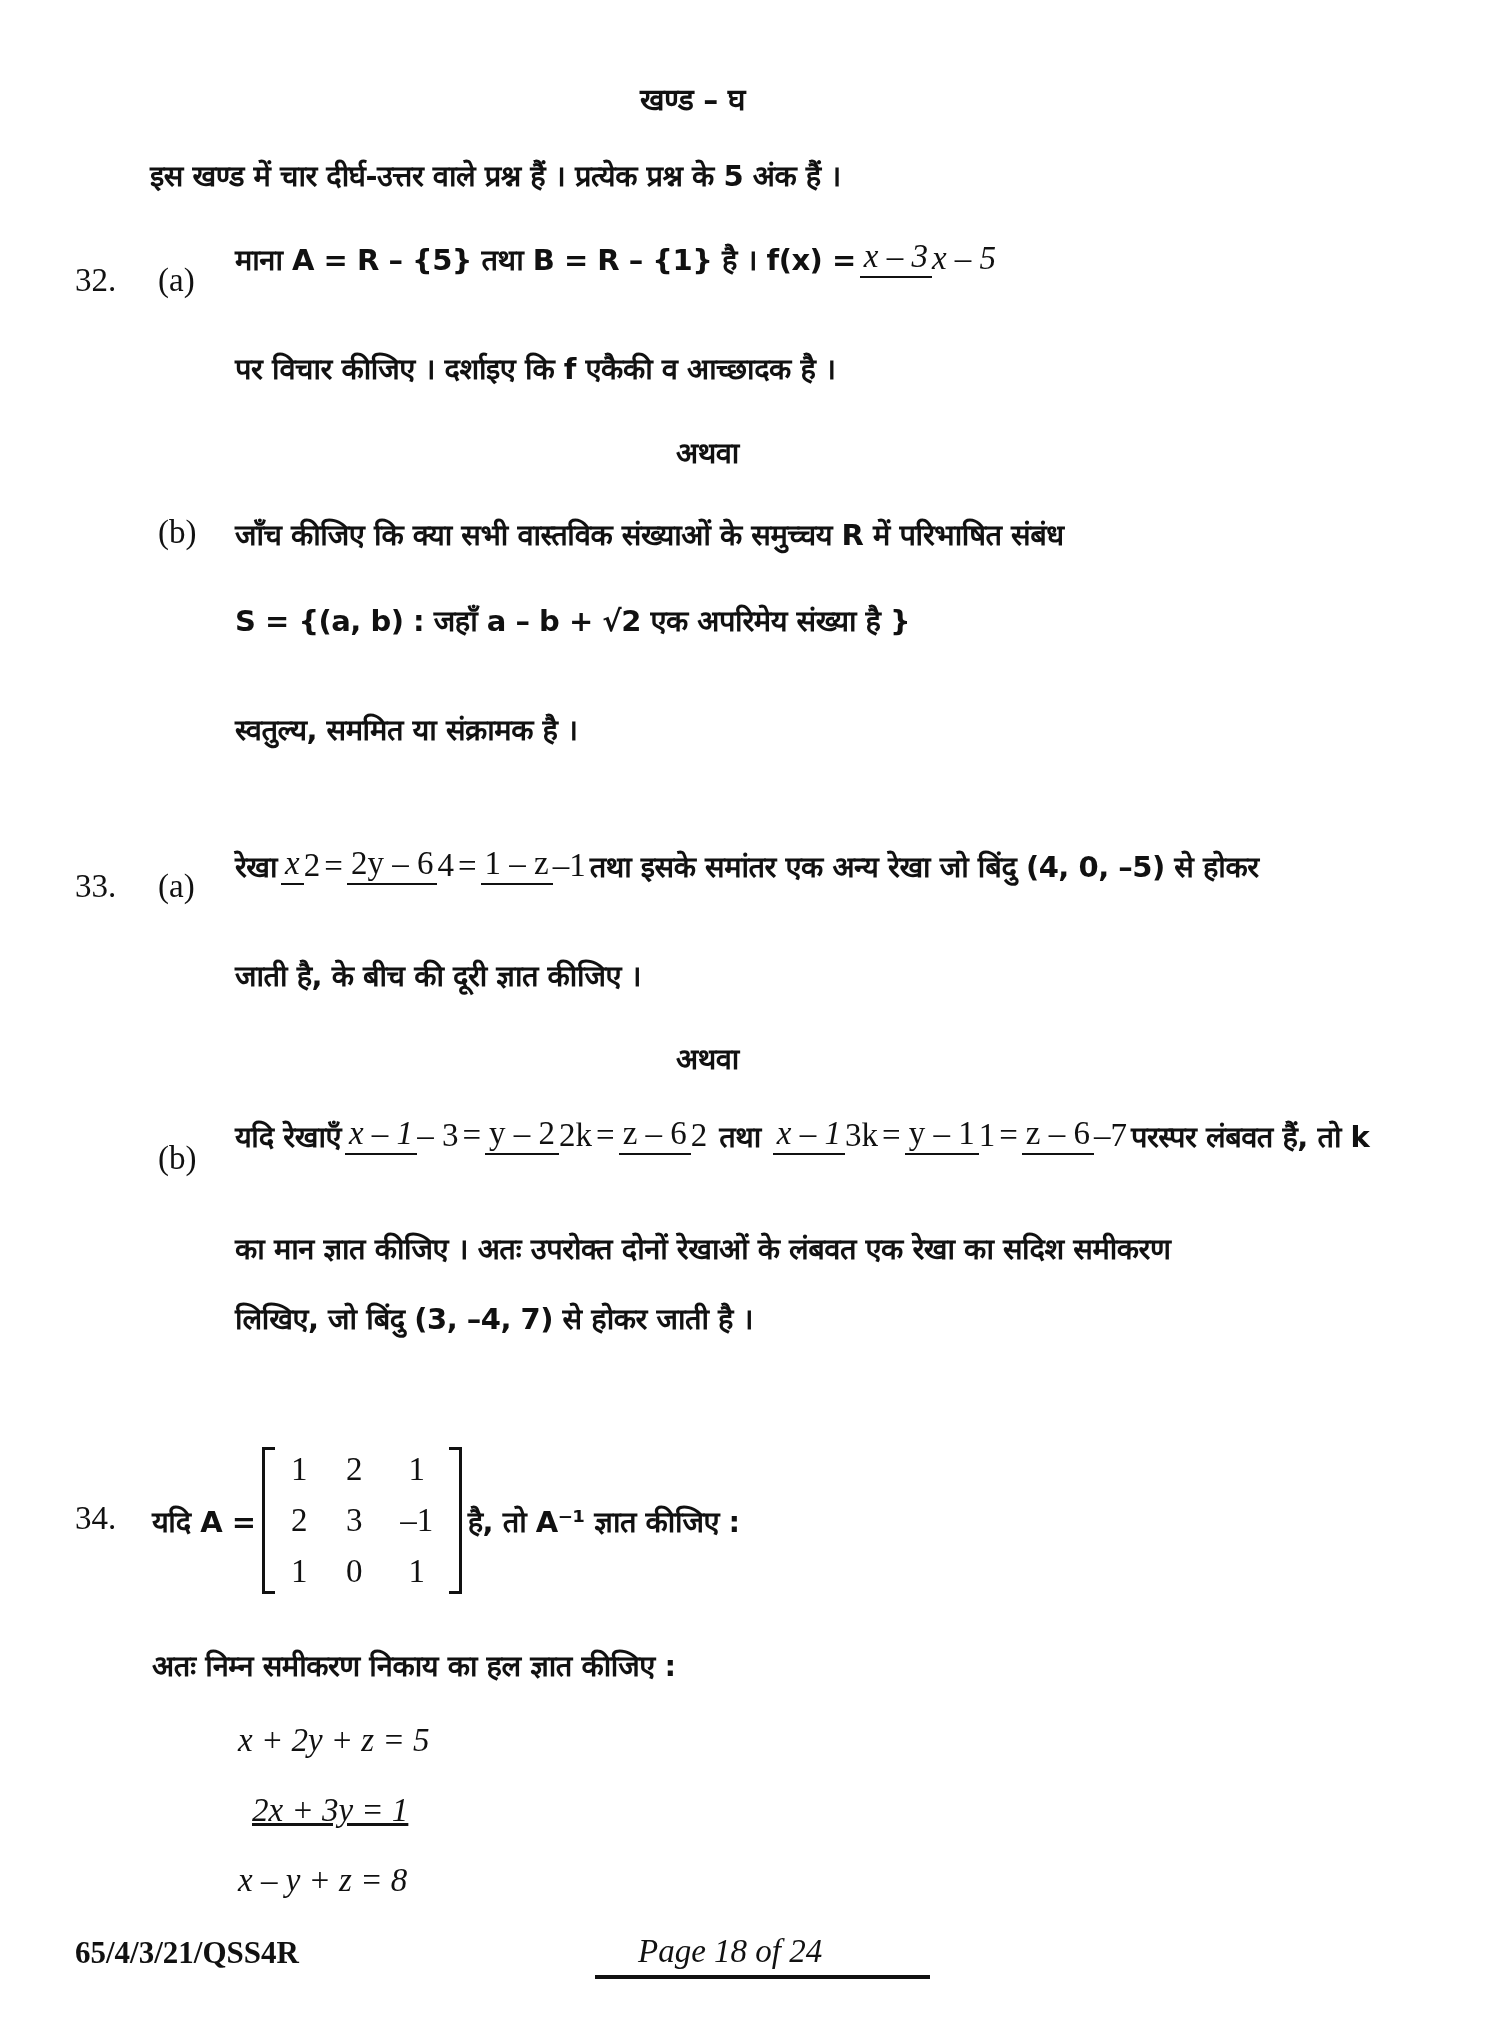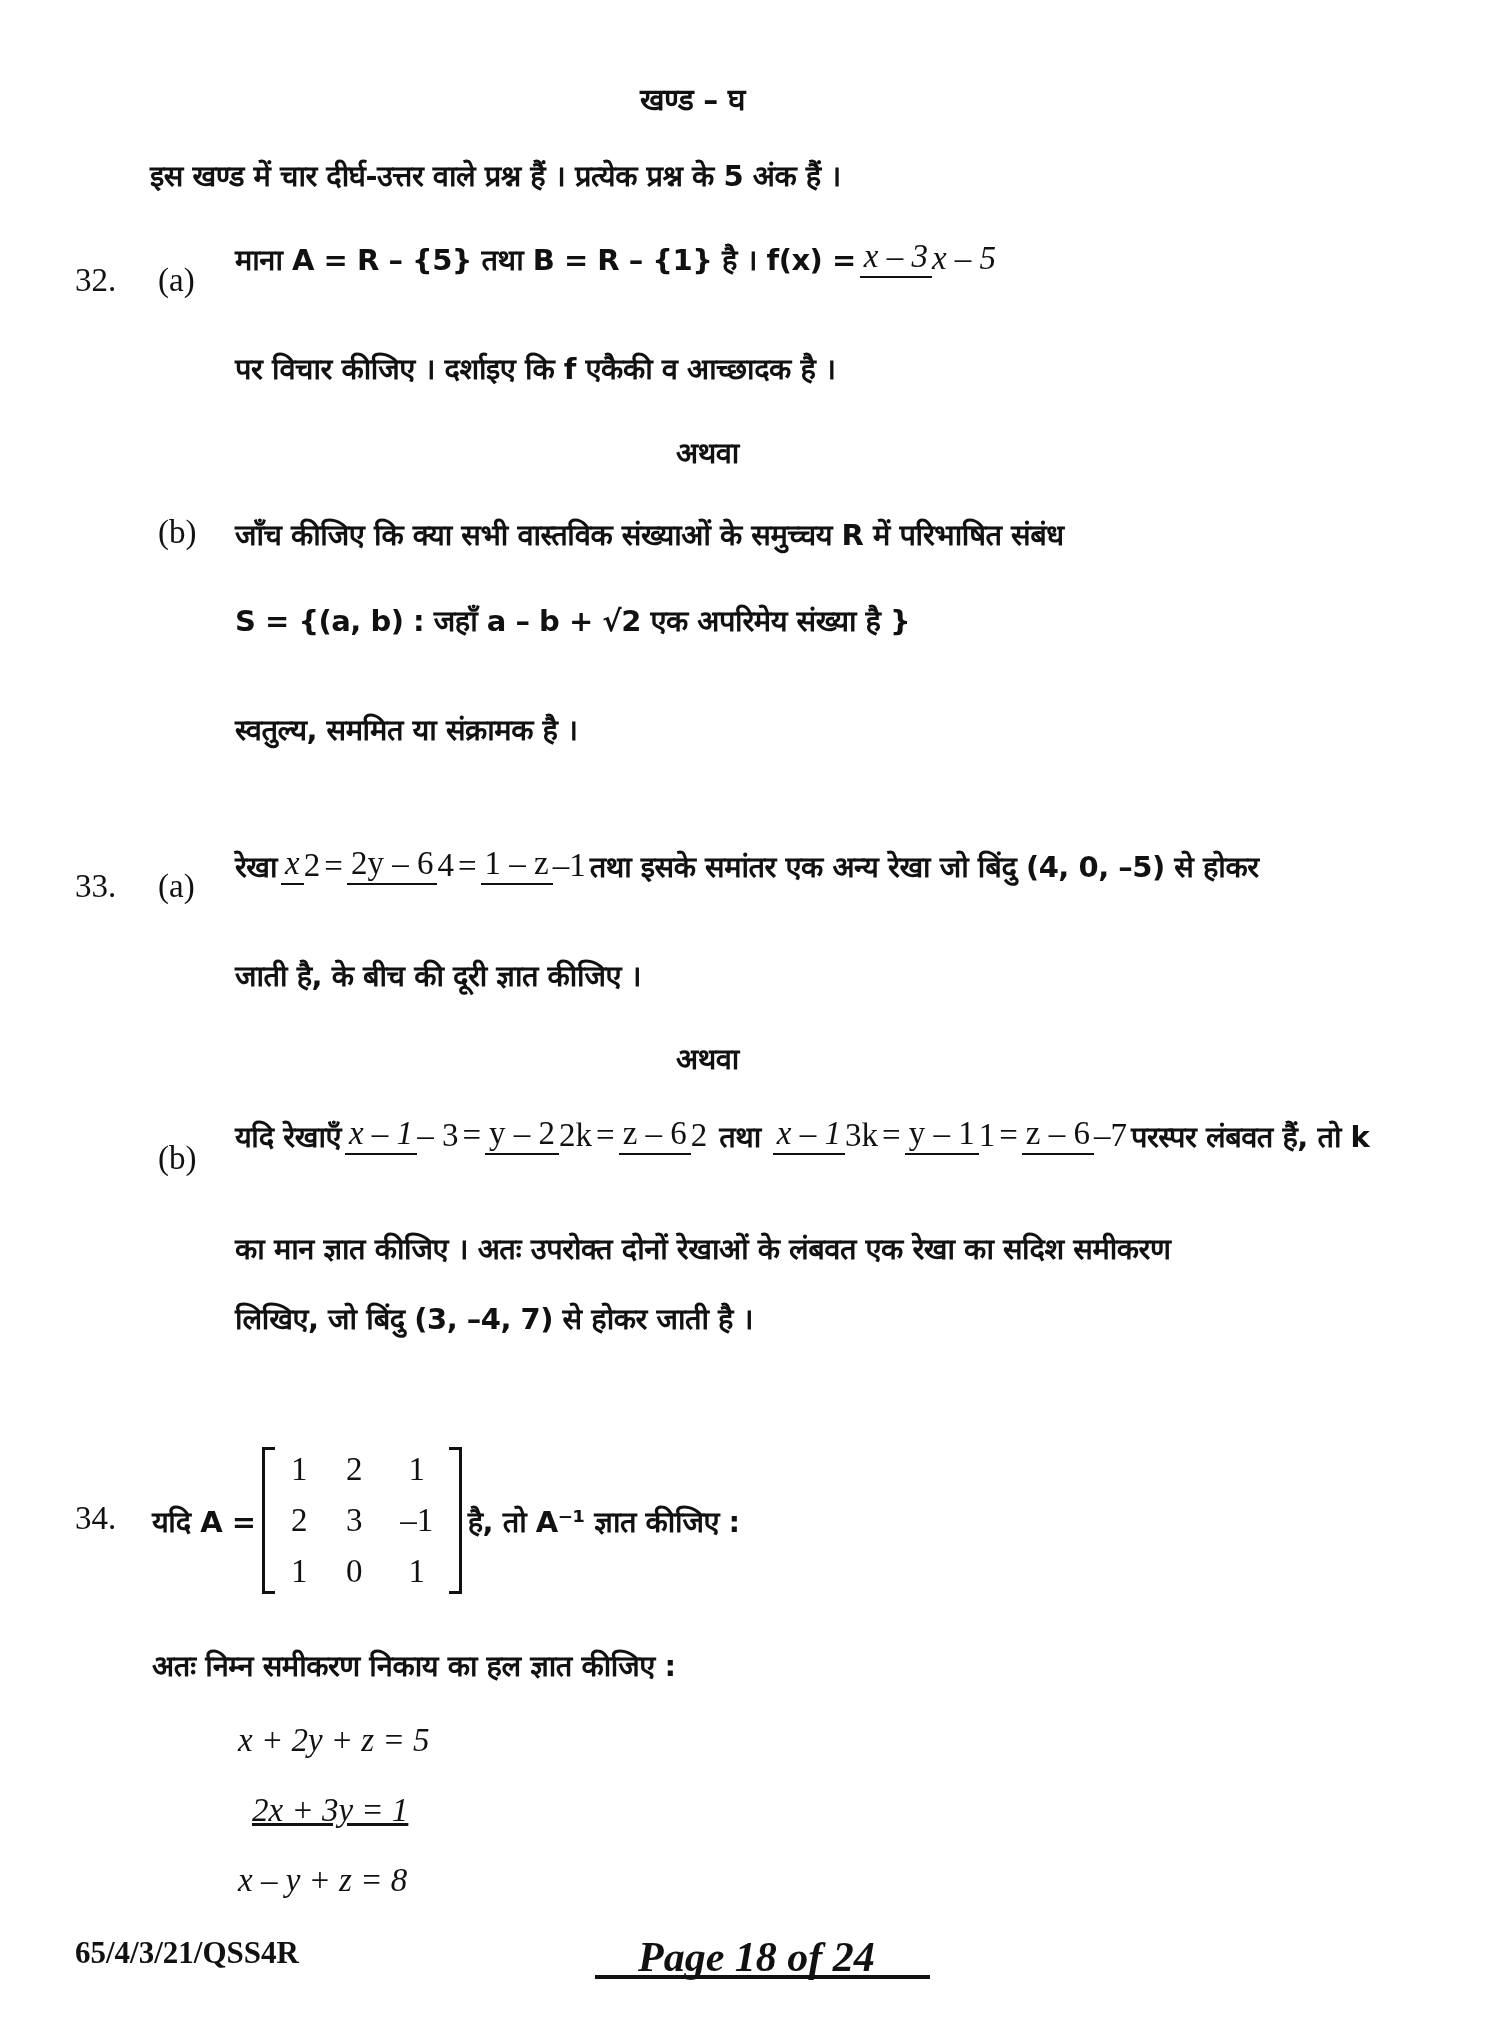--- a/index.html
+++ b/index.html
@@ -18,21 +18,21 @@
   .frac .den { padding-top: 0; line-height: 1.1; }
   .flex-line { display: flex; align-items: center; }
   .matrix { display: inline-grid; grid-template-columns: 55px 55px 70px; row-gap: 14px; padding: 4px 10px; position: relative; text-align: center; }
   .matrix::before, .matrix::after {
     content: ""; position: absolute; top: 0; bottom: 0; width: 10px;
     border-top: 3px solid #111; border-bottom: 3px solid #111;
   }
   .matrix::before { left: 0; border-left: 3px solid #111; }
   .matrix::after { right: 0; border-right: 3px solid #111; }
   .footer-code { font-family: "Liberation Serif", serif; font-weight: bold; font-size: 31px; }
-  .footer-page { font-family: "Liberation Serif", serif; font-weight: bold; font-style: italic; font-size: 42px; }
+  .footer-page { font-family: "Liberation Serif", serif; font-weight: normal; font-style: italic; font-size: 33px; }
   .underline-bar { position: absolute; height: 4px; background: #111; }
 </style>
 </head>
 <body>
 
 <div class="abs hi" style="left:640px; top:78px; font-size:30px;">खण्ड – घ</div>
 <div class="abs hi" style="left:150px; top:155px;">इस खण्ड में चार दीर्घ-उत्तर वाले प्रश्न हैं । प्रत्येक प्रश्न के 5 अंक हैं ।</div>
 
 <div class="abs qnum" style="left:75px; top:262px;">32.</div>
 <div class="abs qnum" style="left:158px; top:262px;">(a)</div>

